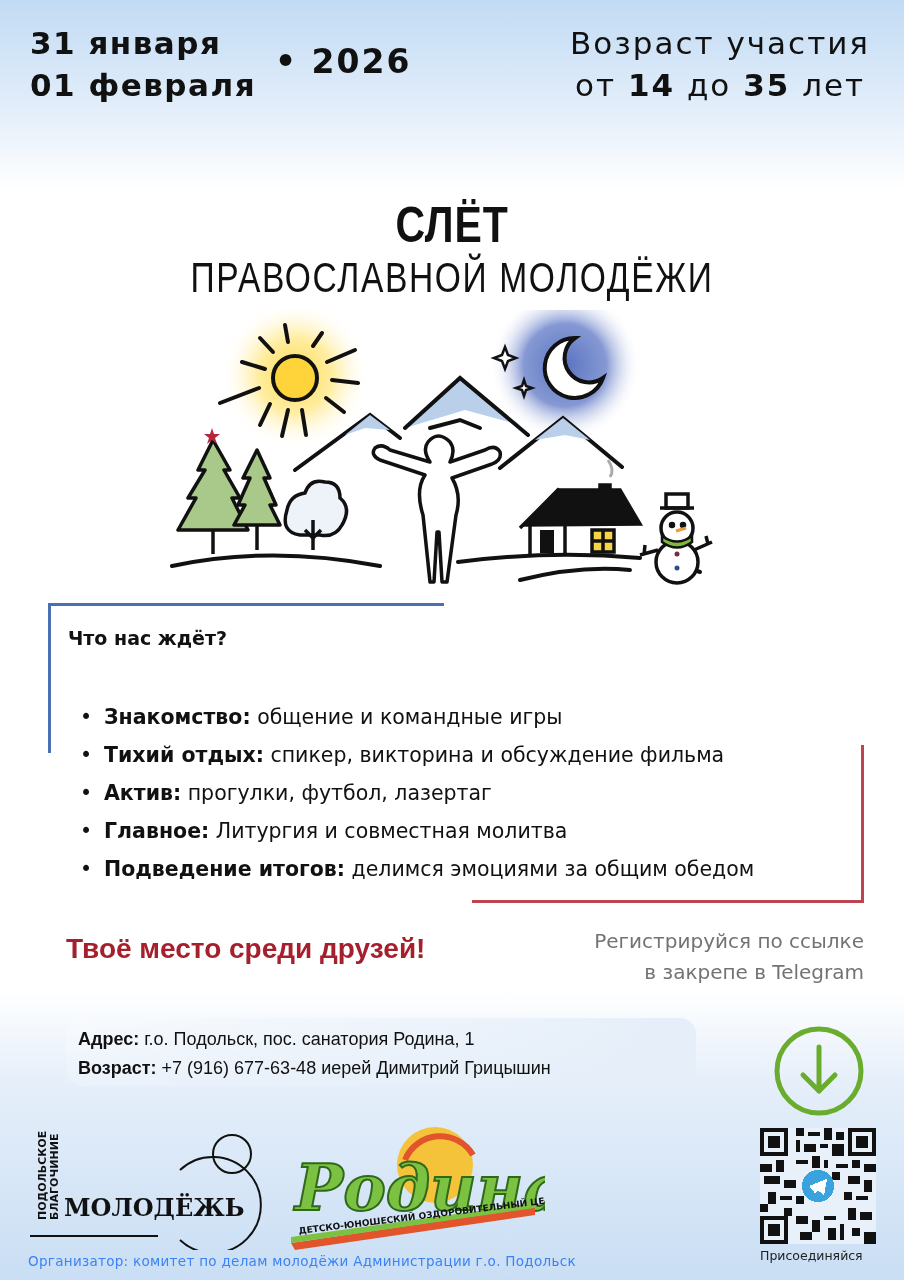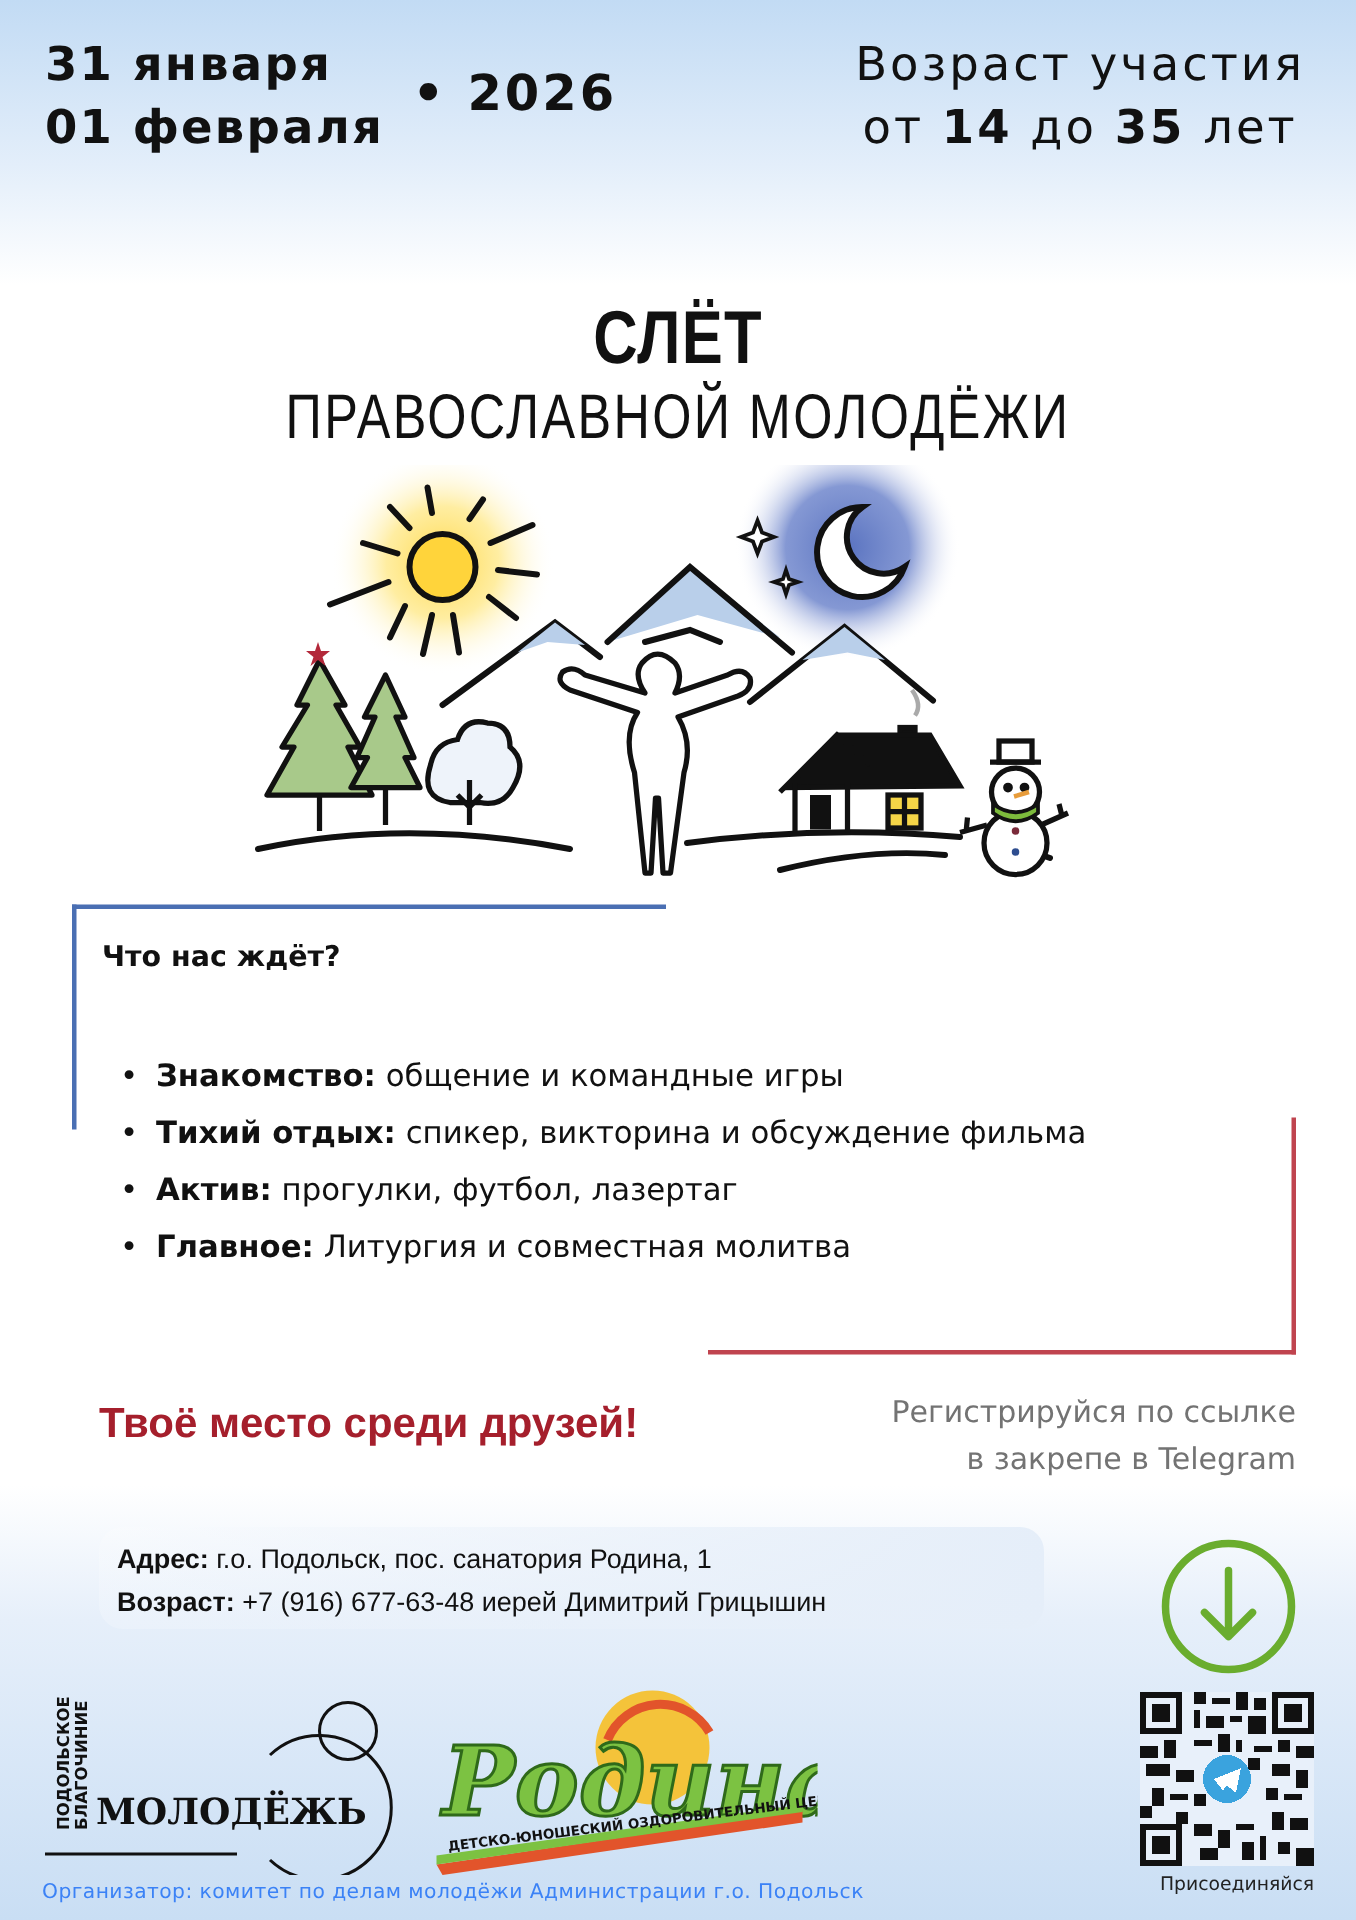--- a/index.html
+++ b/index.html
@@ -35,21 +35,21 @@
 
   .slogan { left: 66px; top: 933px; font-family: "Liberation Sans", sans-serif; font-weight: bold; font-size: 28px; color: #a51f2c; }
   .register { right: 40px; top: 926px; text-align: right; font-size: 20px; line-height: 31px; color: #737373; }
 
   .contacts { left: 66px; top: 1018px; width: 630px; height: 68px; border-radius: 16px; background: linear-gradient(to right, rgba(255,255,255,0.2), #e5eef9); padding: 7px 0 0 12px; font-size: 18px; line-height: 29px; font-family: "Liberation Sans", sans-serif; }
   .contacts b { font-weight: bold; }
 
   .arrow-circle { left: 773px; top: 1025px; width: 92px; height: 92px; }
 
   .qr { left: 760px; top: 1128px; width: 116px; height: 116px; }
-  .qr-caption { left: 760px; top: 1248px; width: 116px; text-align: right; font-size: 12.5px; color: #222; }
+  .qr-caption { left: 760px; top: 1248px; width: 116px; text-align: left; font-size: 12.5px; color: #222; }
 
   
   .logo-mol { left: 20px; top: 1110px; width: 260px; height: 140px; }
   .logo-rod { left: 285px; top: 1115px; width: 260px; height: 135px; }
 
   .organizer { left: 28px; top: 1253px; font-size: 13.5px; color: #3b82f6; letter-spacing: 0.3px; }
 </style>
 </head>
 <body>
 
@@ -177,20 +177,21 @@
 
 <div class="abs frame-blue"></div>
 <div class="abs frame-red"></div>
 
 <div class="abs wait-title">Что нас ждёт?</div>
 <ul class="abs list">
   <li><span class="k">Знакомство:</span><span> общение и командные игры</span></li>
   <li><span class="k">Тихий отдых:</span><span> спикер, викторина и обсуждение фильма</span></li>
   <li><span class="k">Актив:</span><span> прогулки, футбол, лазертаг</span></li>
   <li><span class="k">Главное:</span><span> Литургия и совместная молитва</span></li>
+  <li><span class="k">Подведение итогов:</span><span> делимся эмоциями за общим обедом</span></li>
 </ul>
 
 <div class="abs slogan">Твоё место среди друзей!</div>
 <div class="abs register">
   <div>Регистрируйся по ссылке</div>
   <div>в закрепе в Telegram</div>
 </div>
 
 <div class="abs contacts">
   <div><b>Адрес:</b><span> г.о. Подольск, пос. санатория Родина, 1</span></div>

